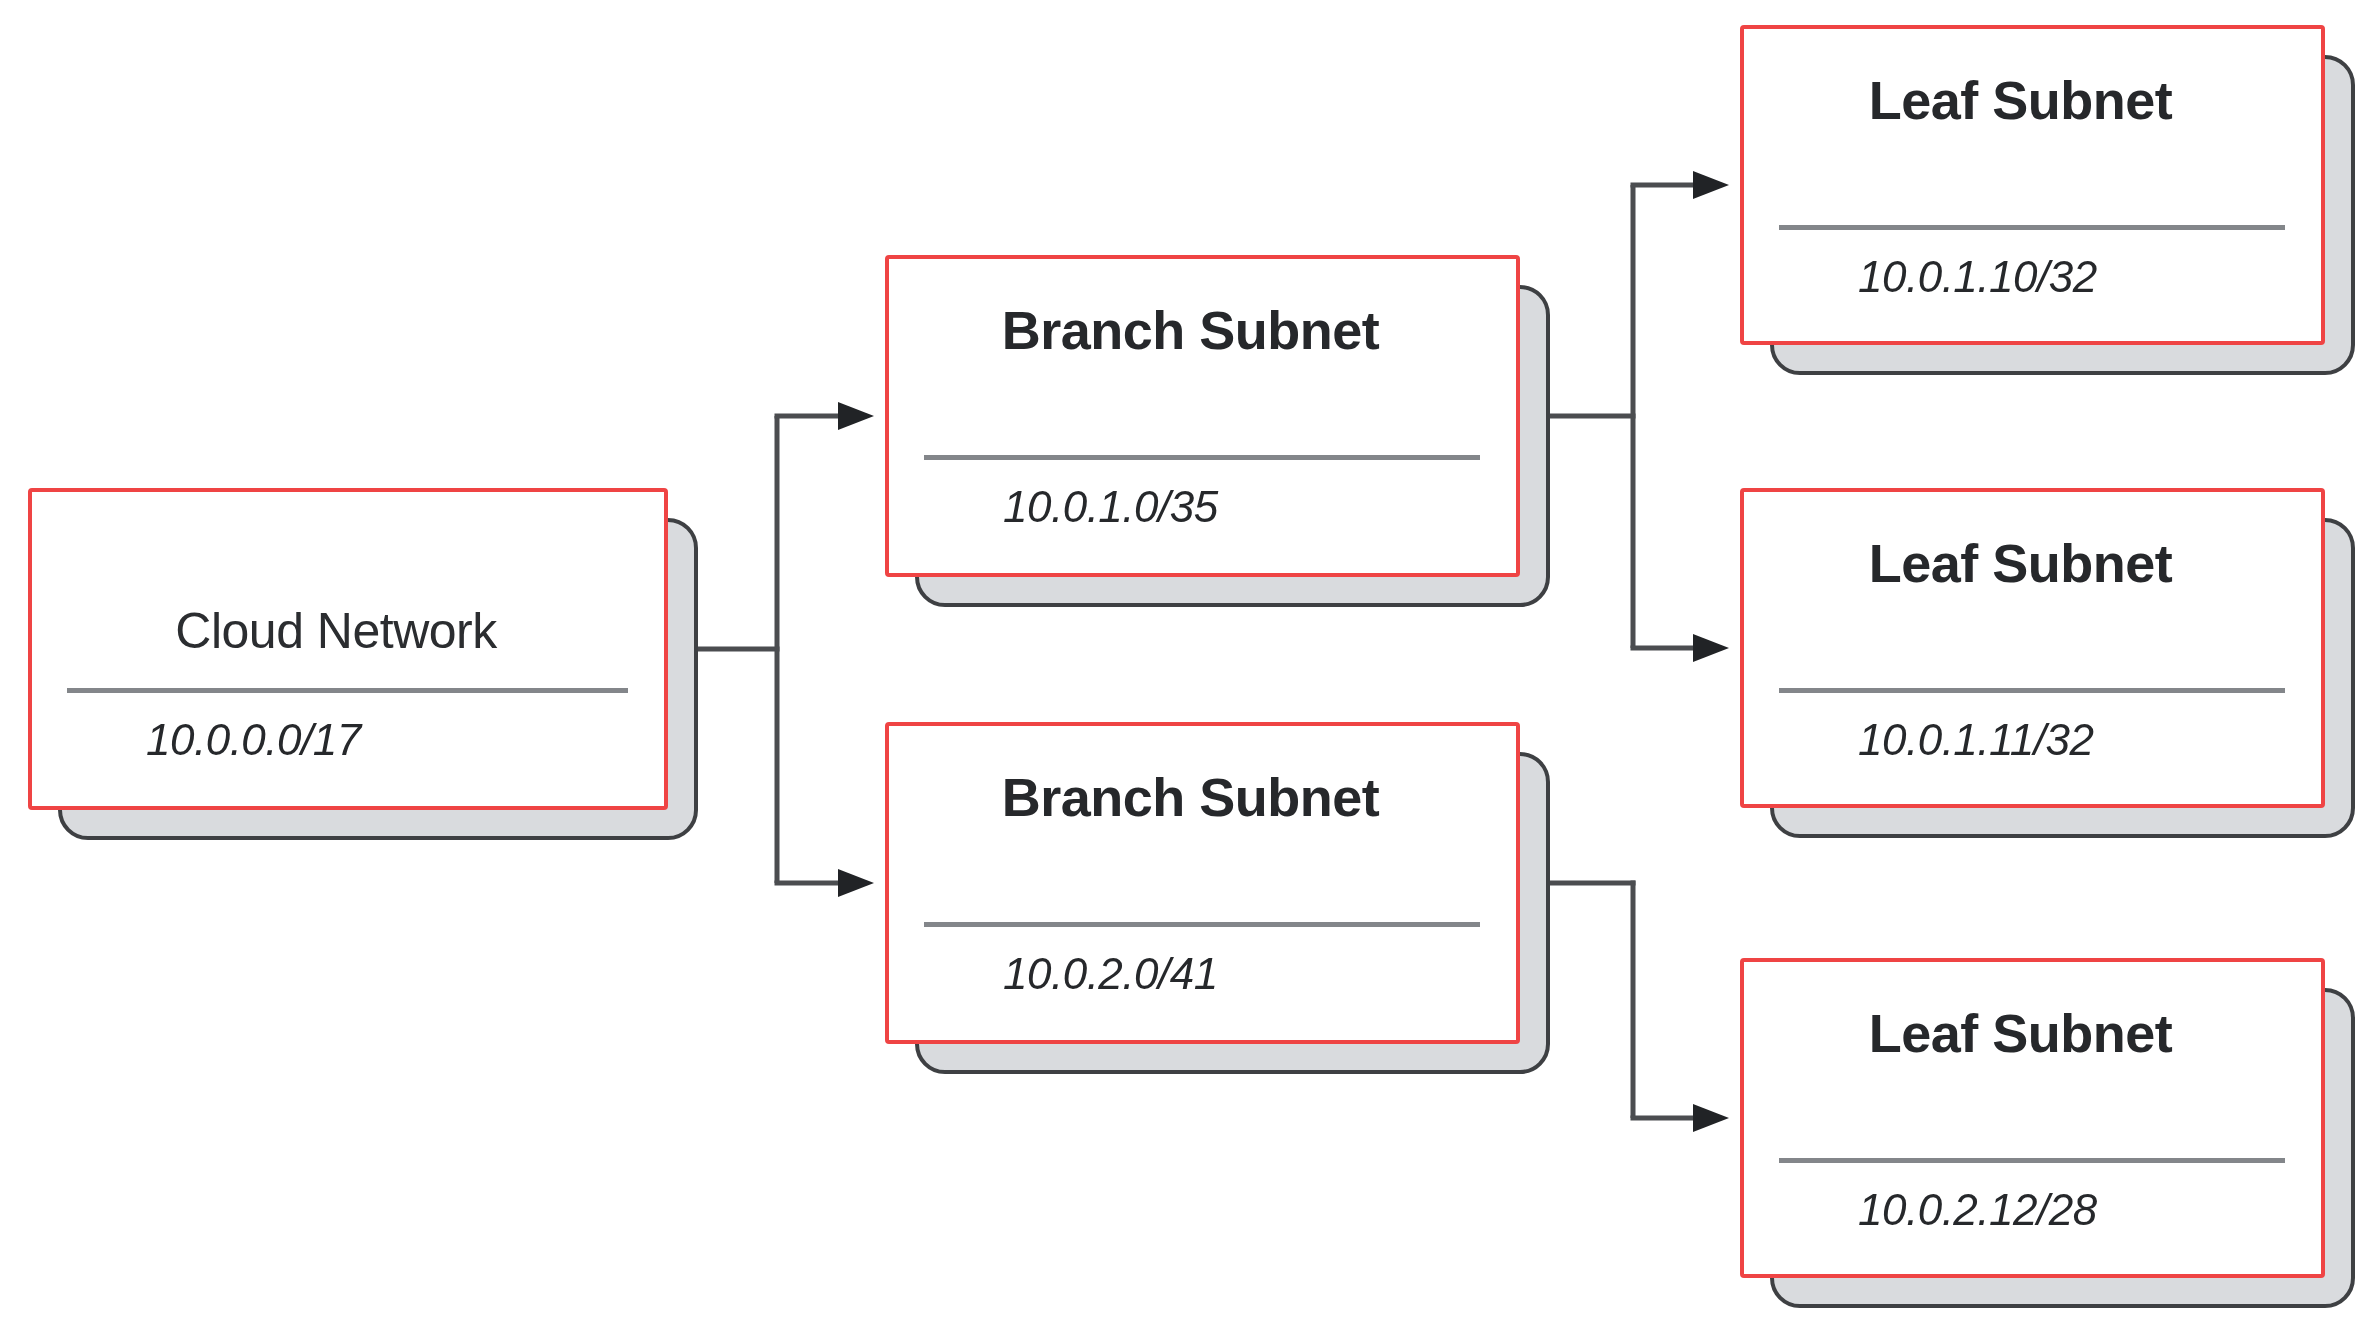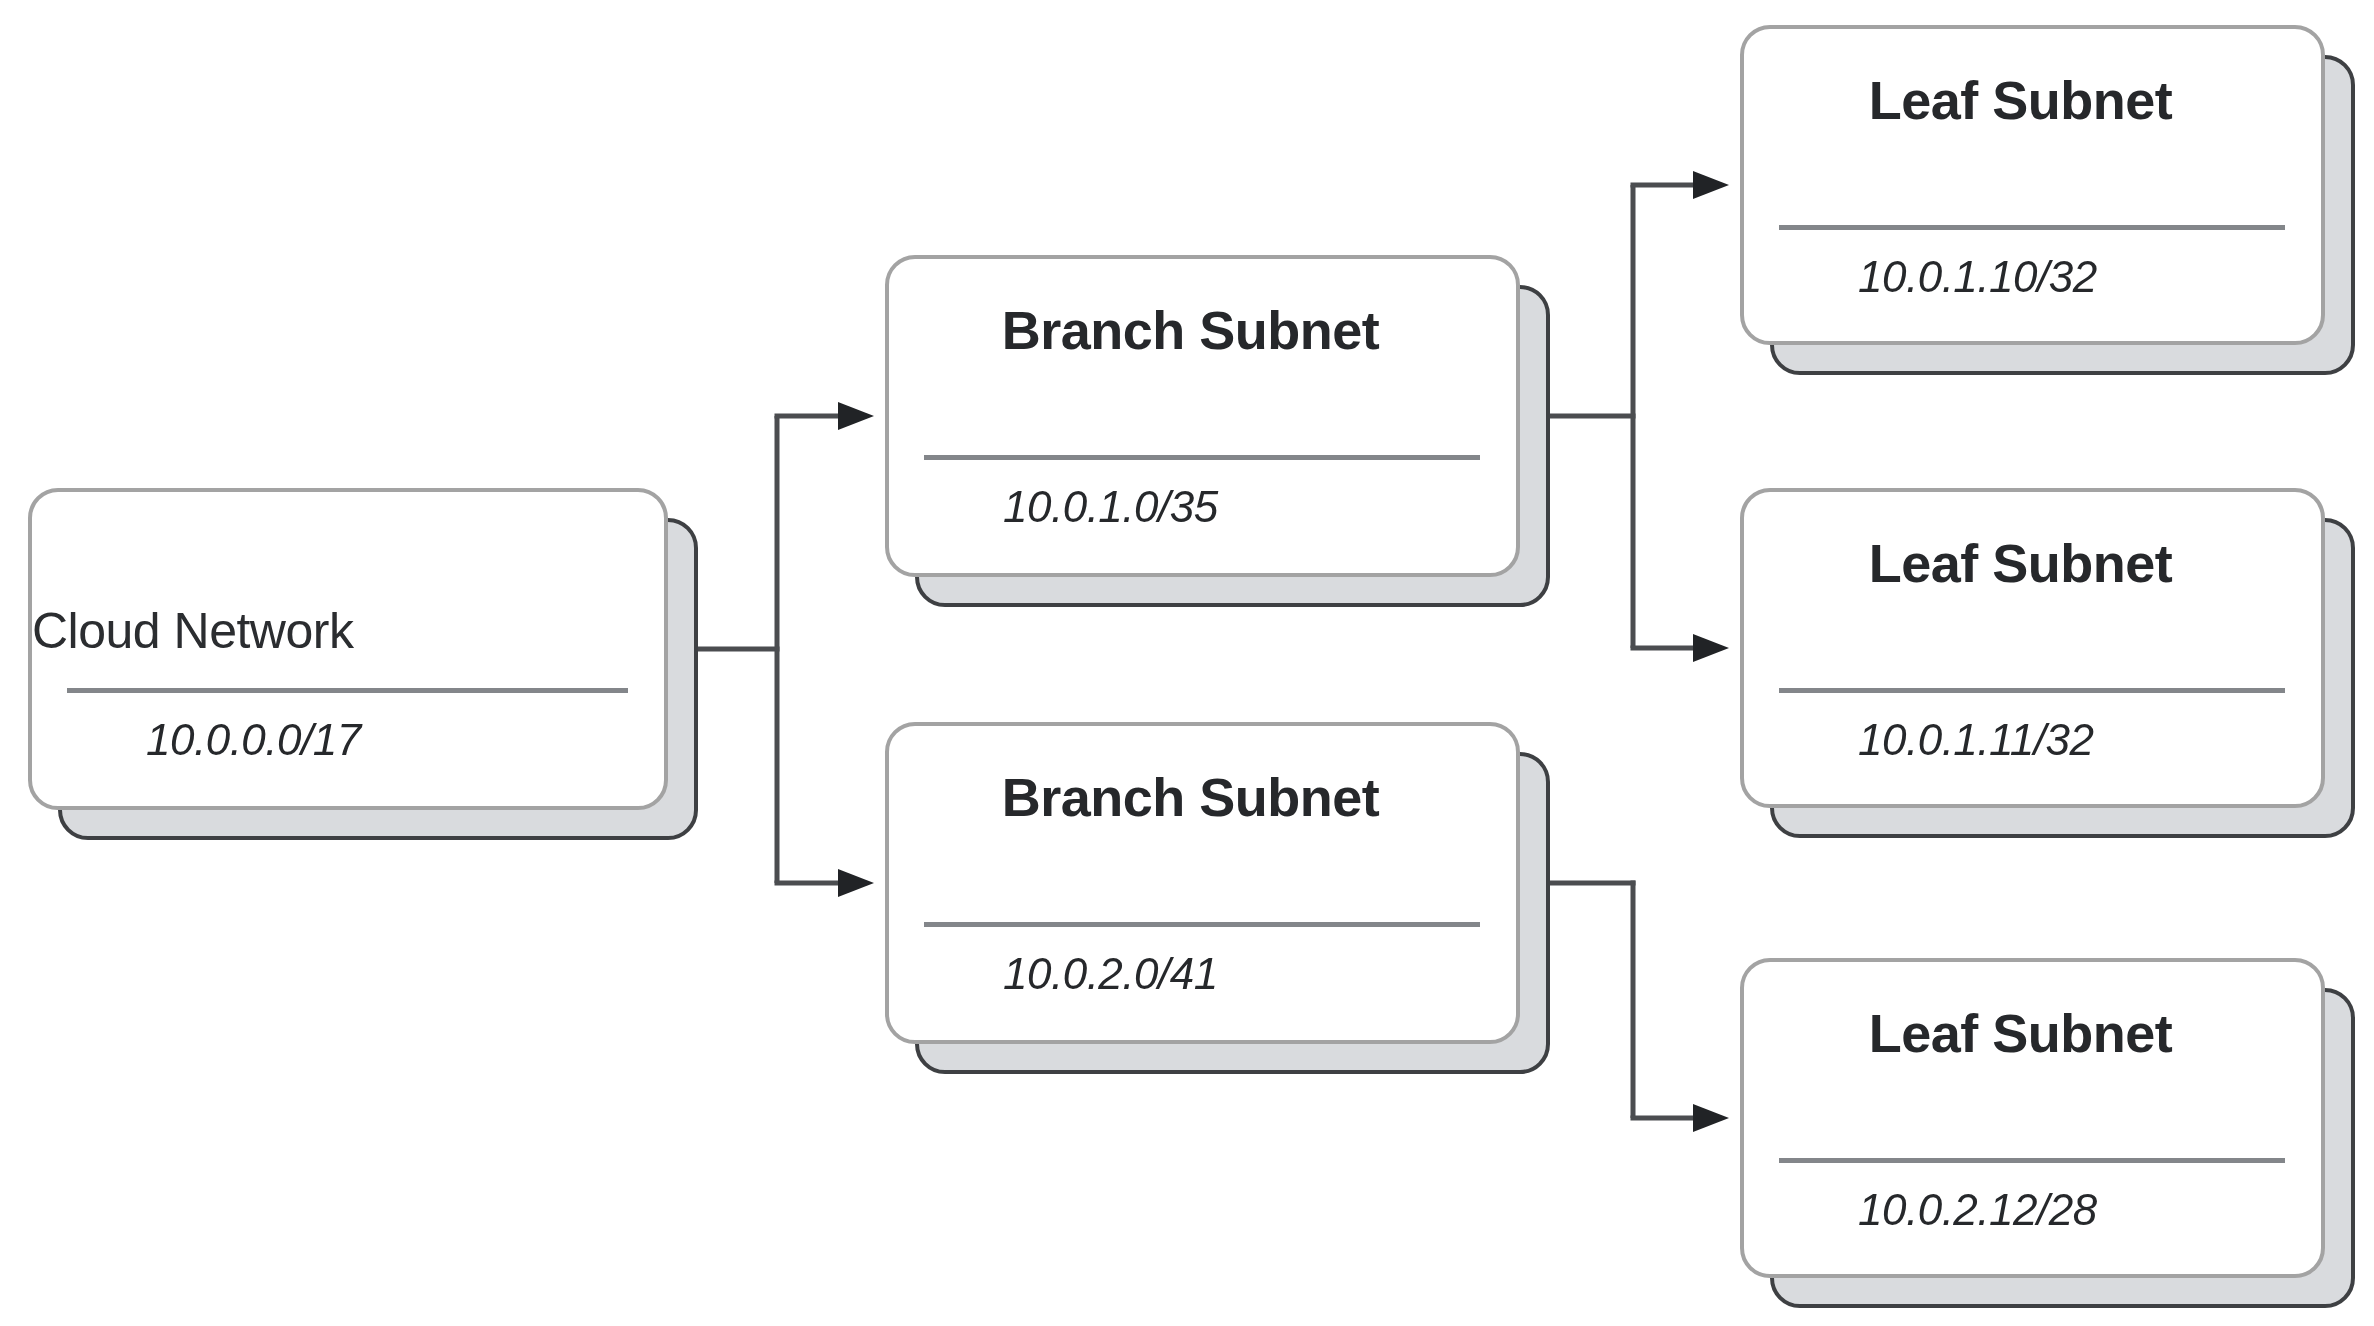--- a/index.html
+++ b/index.html
@@ -24,39 +24,39 @@
     background: #d9dbde;
     border: 4px solid #3e4043;
     border-radius: 30px;
   }
 
   .node-card {
     position: absolute;
     left: 0; top: 0;
     width: 100%; height: 100%;
     background: #ffffff;
-    border: 4px solid #a3a3a3;
-    border-radius: 30px;
+    border: 4px solid #ef4444;
+    border-radius: 4px;
   }
 
   .node-title {
     position: absolute;
     top: 42px; left: 0; right: 24px;
     text-align: center;
     font-size: 54px;
     font-weight: bold;
     line-height: 1.1;
     color: #26282b;
     letter-spacing: -0.5px;
   }
 
   .node-subtitle {
     position: absolute;
     top: 112px; left: 0; right: 24px;
-    text-align: left;
+    text-align: center;
     font-size: 50px;
     font-weight: normal;
     line-height: 1.1;
     color: #2b2d30;
     letter-spacing: -0.5px;
   }
 
   .node-divider {
     position: absolute;
     top: 196px; left: 35px; right: 36px;

